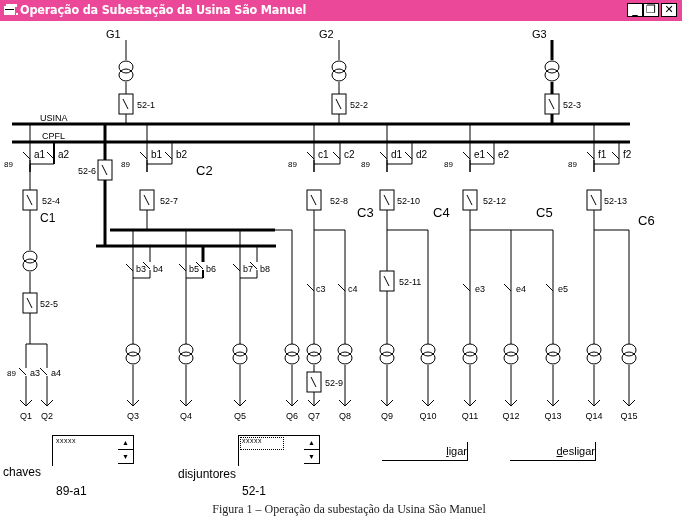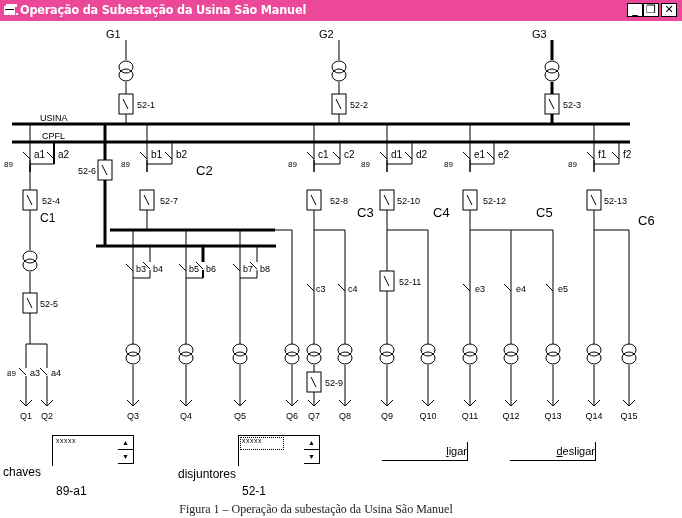--- a/index.html
+++ b/index.html
@@ -18,21 +18,21 @@
   .combo .hint { position:absolute; left:3px; top:1px; font-size:7px; color:#000; letter-spacing:0.5px; }
   .combo .val { position:absolute; left:3px; top:13px; font-size:12px;margin-top:35px; }
   .combo .spin { position:absolute; right:0; top:0; width:16px; height:30px; }
   .combo .spin div { height:14px; box-sizing:border-box; font-size:7px; text-align:center; line-height:14px; }
   .combo .spin .up { border-bottom:1px solid #000; }
   .combo .spin .down { border-bottom:1px solid #000; border-right:1px solid #000; }
   .combo .spin .up { border-right:1px solid #000; }
   .combo .focus { position:absolute; left:1px; top:1px; width:42px; height:11px; border:1px dotted #000; }
   .btn { position:absolute; width:86px; height:19px; box-sizing:border-box; border-right:1px solid #000; border-bottom:1px solid #000; font-size:11px; text-align:right; line-height:18px; cursor:default; }
   .btn u { text-decoration:underline; }
-  .caption { position:absolute; left:0; width:632px; top:502px; text-align:center; font-family:"Liberation Serif", serif; font-size:12px; color:#222; }
+  .caption { position:absolute; left:0; width:632px; top:502px; text-align:center; font-family:"Liberation Serif", serif; font-size:12px; color:#222;padding-left:33px; }
 </style>
 </head>
 <body>
 
 <div class="titlebar">
   <svg class="app-icon" viewBox="0 0 14 12">
     <rect x="0" y="2" width="11" height="9" fill="#fff"></rect>
     <rect x="2" y="0" width="11" height="3" fill="#fff"></rect>
     <rect x="1" y="5" width="9" height="1" fill="#000"></rect>
     <rect x="12" y="9" width="2" height="2" fill="#fff"></rect>

